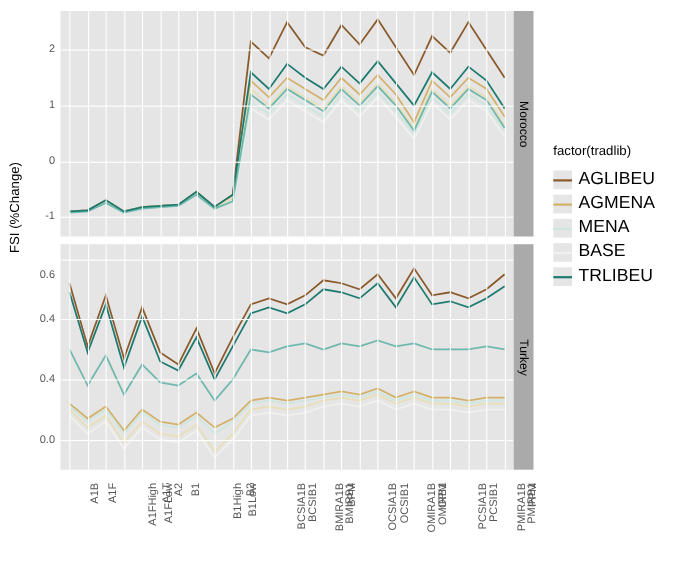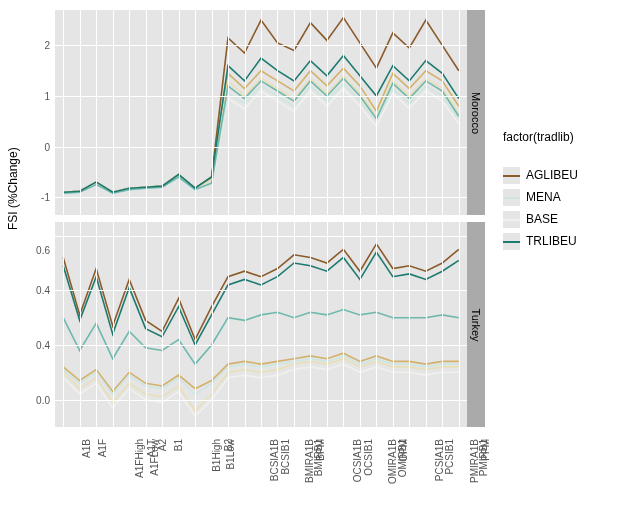--- a/index.html
+++ b/index.html
@@ -96,21 +96,21 @@
     white-space: nowrap;
   }
   .legend {
     position: absolute;
     left: 503px;
     top: 130px;
     width: 120px;
   }
   .legend-title {
     font-size: 12px;
-    margin-bottom: 20px;
+    margin-bottom: 8px;
     color: #000;
   }
   .legend-item {
     display: flex;
     align-items: center;
     height: 22px;
   }
   .legend-key {
     width: 17px;
     height: 17px;
@@ -119,21 +119,21 @@
     position: relative;
   }
   .legend-line {
     position: absolute;
     top: 8px;
     left: 0;
     width: 17px;
     height: 2px;
   }
   .legend-label {
-    font-size: 12px;
+    font-size: 16px;
     color: #000;
   }
   svg.lines {
     position: absolute;
     left: 0;
     top: 0;
     width: 412px;
     height: 205px;
     pointer-events: none;
   }
@@ -274,20 +274,26 @@
     <div class="legend-title">factor(tradlib)</div>
     <div id="legend-items">
         <div class="legend-item">
           <div class="legend-key">
             <div class="legend-line" style="background: rgb(139, 90, 43);"></div>
           </div>
           <div class="legend-label">AGLIBEU</div>
         </div>
         <div class="legend-item">
           <div class="legend-key">
+            <div class="legend-line" style="background: rgb(212, 177, 106);"></div>
+          </div>
+          <div class="legend-label">AGMENA</div>
+        </div>
+        <div class="legend-item">
+          <div class="legend-key">
             <div class="legend-line" style="background: rgb(205, 230, 223);"></div>
           </div>
           <div class="legend-label">MENA</div>
         </div>
         <div class="legend-item">
           <div class="legend-key">
             <div class="legend-line" style="background: rgb(240, 240, 238);"></div>
           </div>
           <div class="legend-label">BASE</div>
         </div>

